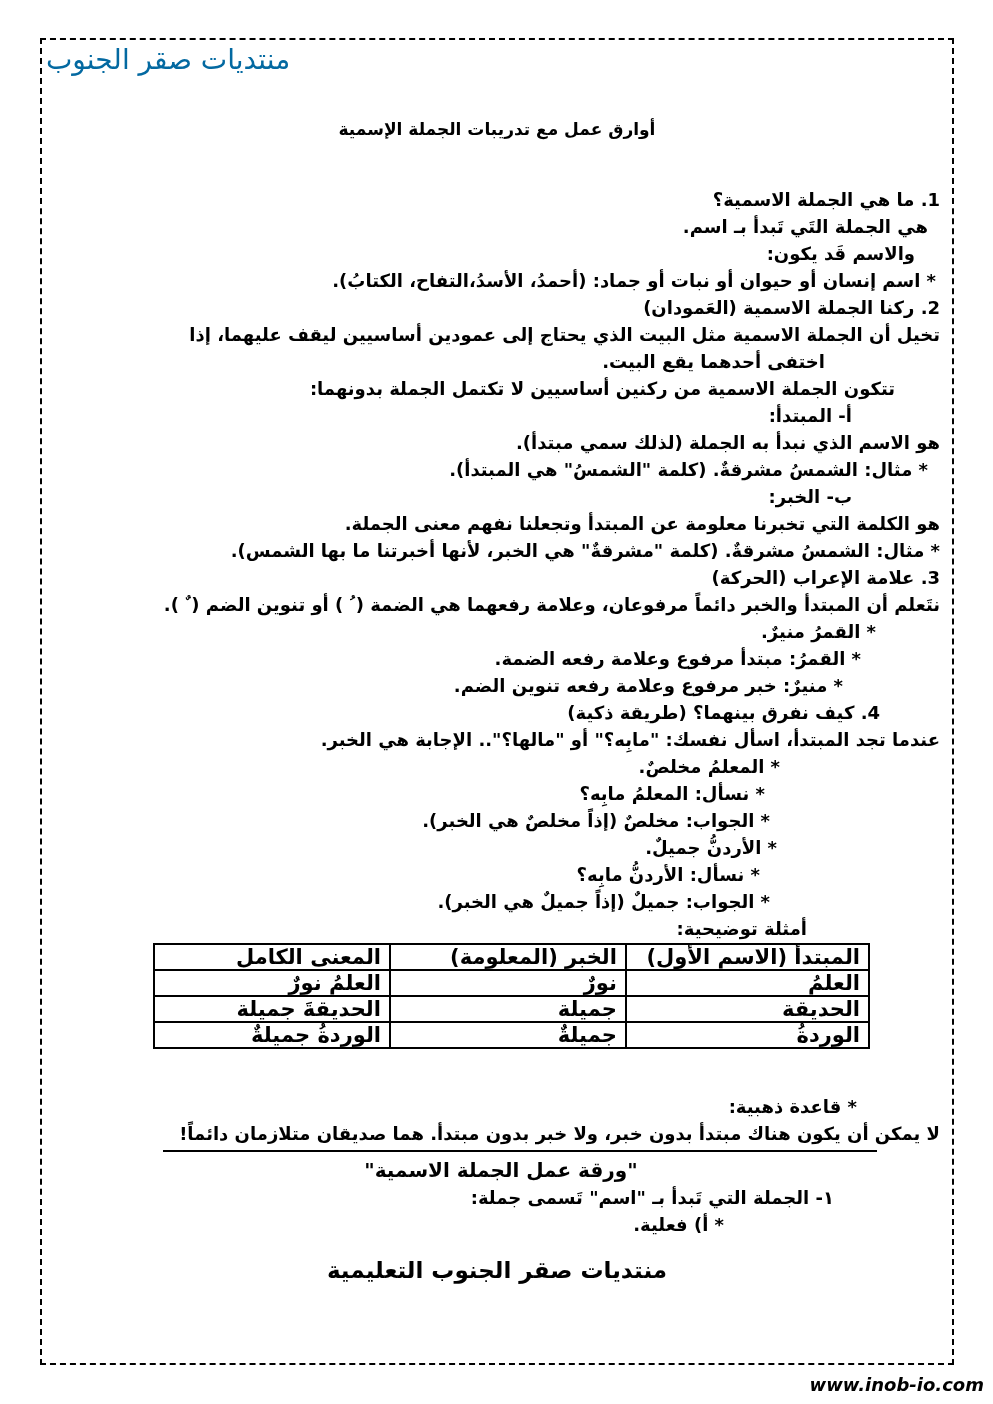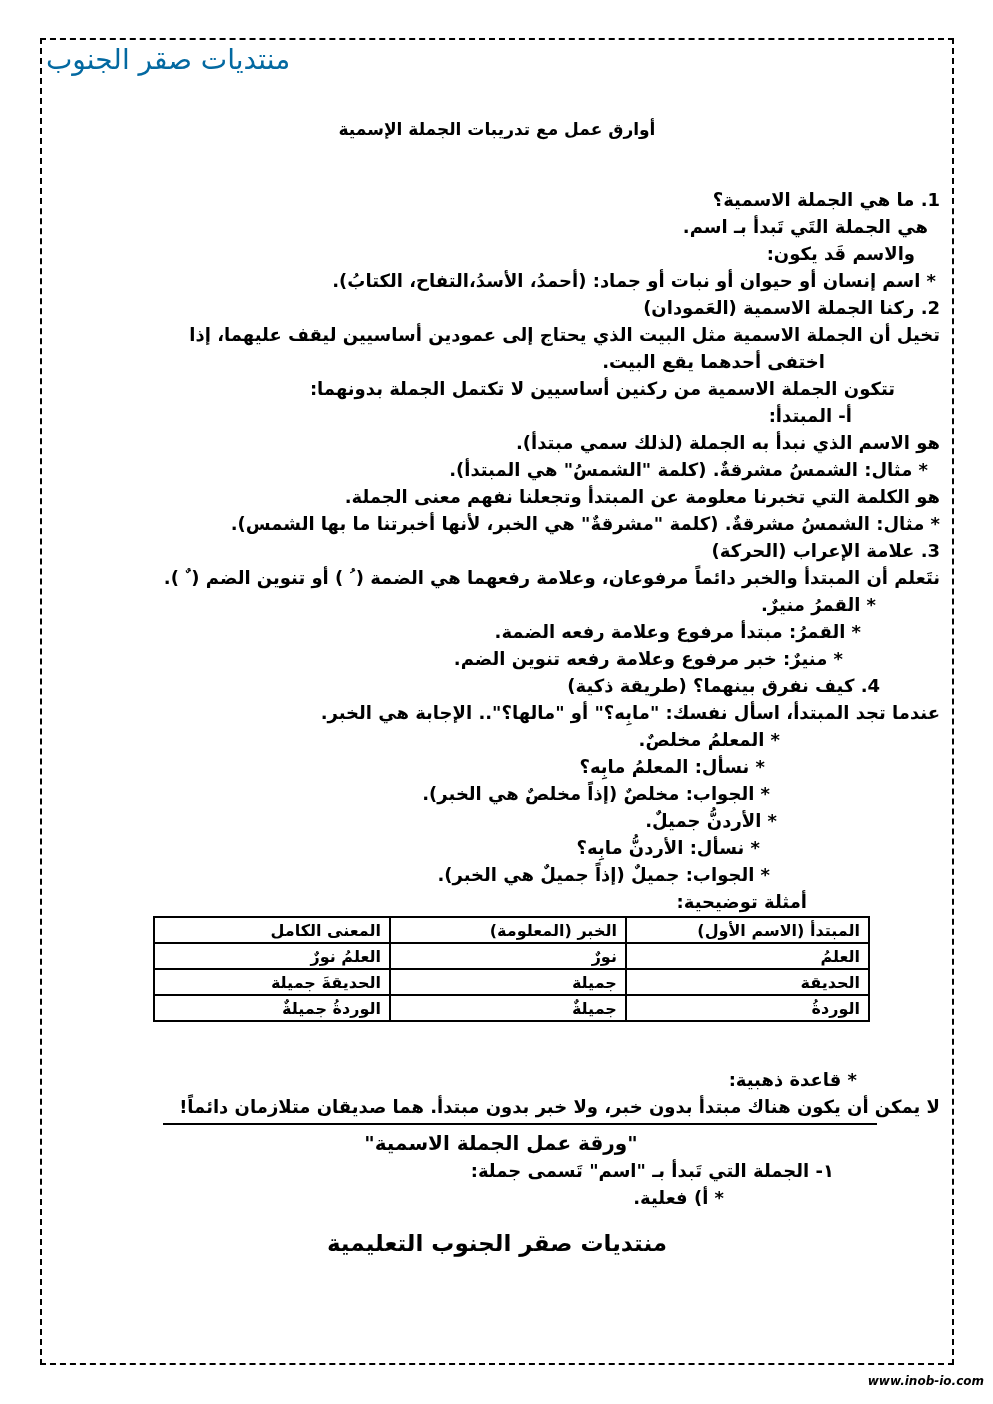--- a/index.html
+++ b/index.html
@@ -20,35 +20,35 @@
     margin-top:74px;text-align:center;font-weight:bold;font-size:17px;line-height:30px;
   }
   .body-text{
     margin-top:42px;padding:0 12px 0 20px;font-size:18px;font-weight:bold;
   }
   .line{white-space:nowrap;height:27px;line-height:27px;text-align:right;}
   table.examples{
     border-collapse:collapse;width:717px;margin:1px 82px 0 0;table-layout:fixed;
   }
   table.examples td, table.examples th{
-    border:2px solid #000;height:24px;padding:0 8px;font-size:16px;font-weight:bold;
+    border:2px solid #000;height:24px;padding:0 8px;font-size:21px;font-weight:bold;
     text-align:right;white-space:nowrap;overflow:visible;
   }
   .golden{margin-top:44px;}
   .divider{
     border:none;border-top:2px solid #000;width:714px;margin:3px 75px 5px 0;height:0;
   }
   .center-line{text-align:center;white-space:nowrap;height:27px;line-height:27px;}
   .brand{
     margin-top:16px;text-align:center;font-weight:bold;font-size:23px;line-height:32px;
     white-space:nowrap;
   }
   .site-url{
     position:absolute;right:9px;top:1374px;direction:ltr;
-    font-weight:bold;font-style:italic;font-size:12px;
+    font-weight:bold;font-style:italic;font-size:18px;
   }
 </style>
 </head>
 <body>
 
 <div class="sheet">
 
   <div class="watermark">منتديات صقر الجنوب</div>
 
   <div class="doc-title">أوارق عمل مع تدريبات الجملة الإسمية</div>
@@ -58,20 +58,21 @@
     <div class="line" style="padding-right:12px">هي الجملة التَي تَبدأ بـ اسم.</div>
     <div class="line" style="padding-right:25px">والاسم قَد يكون:</div>
     <div class="line" style="padding-right:4px">* اسم إنسان أو حيوان أو نبات أو جماد: (أحمدُ، الأسدُ،التفاح، الكتابُ).</div>
     <div class="line">2. ركنا الجملة الاسمية (العَمودان)</div>
     <div class="line">تخيل أن الجملة الاسمية مثل البيت الذي يحتاج إلى عمودين أساسيين ليقف عليهما، إذا</div>
     <div class="line" style="padding-right:115px">اختفى أحدهما يقع البيت.</div>
     <div class="line" style="padding-right:45px">تتكون الجملة الاسمية من ركنين أساسيين لا تكتمل الجملة بدونهما:</div>
     <div class="line" style="padding-right:88px">أ- المبتدأ:</div>
     <div class="line">هو الاسم الذي نبدأ به الجملة (لذلك سمي مبتدأ).</div>
     <div class="line" style="padding-right:12px">* مثال: الشمسُ مشرقةٌ. (كلمة "الشمسُ" هي المبتدأ).</div>
+    <div class="line" style="padding-right:88px">ب- الخبر:</div>
     <div class="line">هو الكلمة التي تخبرنا معلومة عن المبتدأ وتجعلنا نفهم معنى الجملة.</div>
     <div class="line">* مثال: الشمسُ مشرقةٌ. (كلمة "مشرقةٌ" هي الخبر، لأنها أخبرتنا ما بها الشمس).</div>
     <div class="line">3. علامة الإعراب (الحركة)</div>
     <div class="line">نتَعلم أن المبتدأ والخبر دائماً مرفوعان، وعلامة رفعهما هي الضمة ( ُ ) أو تنوين الضم ( ٌ ).</div>
     <div class="line" style="padding-right:64px">* القمرُ منيرٌ.</div>
     <div class="line" style="padding-right:79px">* القمرُ: مبتدأ مرفوع وعلامة رفعه الضمة.</div>
     <div class="line" style="padding-right:97px">* منيرٌ: خبر مرفوع وعلامة رفعه تنوين الضم.</div>
     <div class="line" style="padding-right:60px">4. كيف نفرق بينهما؟ (طريقة ذكية)</div>
     <div class="line">عندما تجد المبتدأ، اسأل نفسك: "مابِه؟" أو "مالها؟".. الإجابة هي الخبر.</div>
     <div class="line" style="padding-right:160px">* المعلمُ مخلصٌ.</div>

